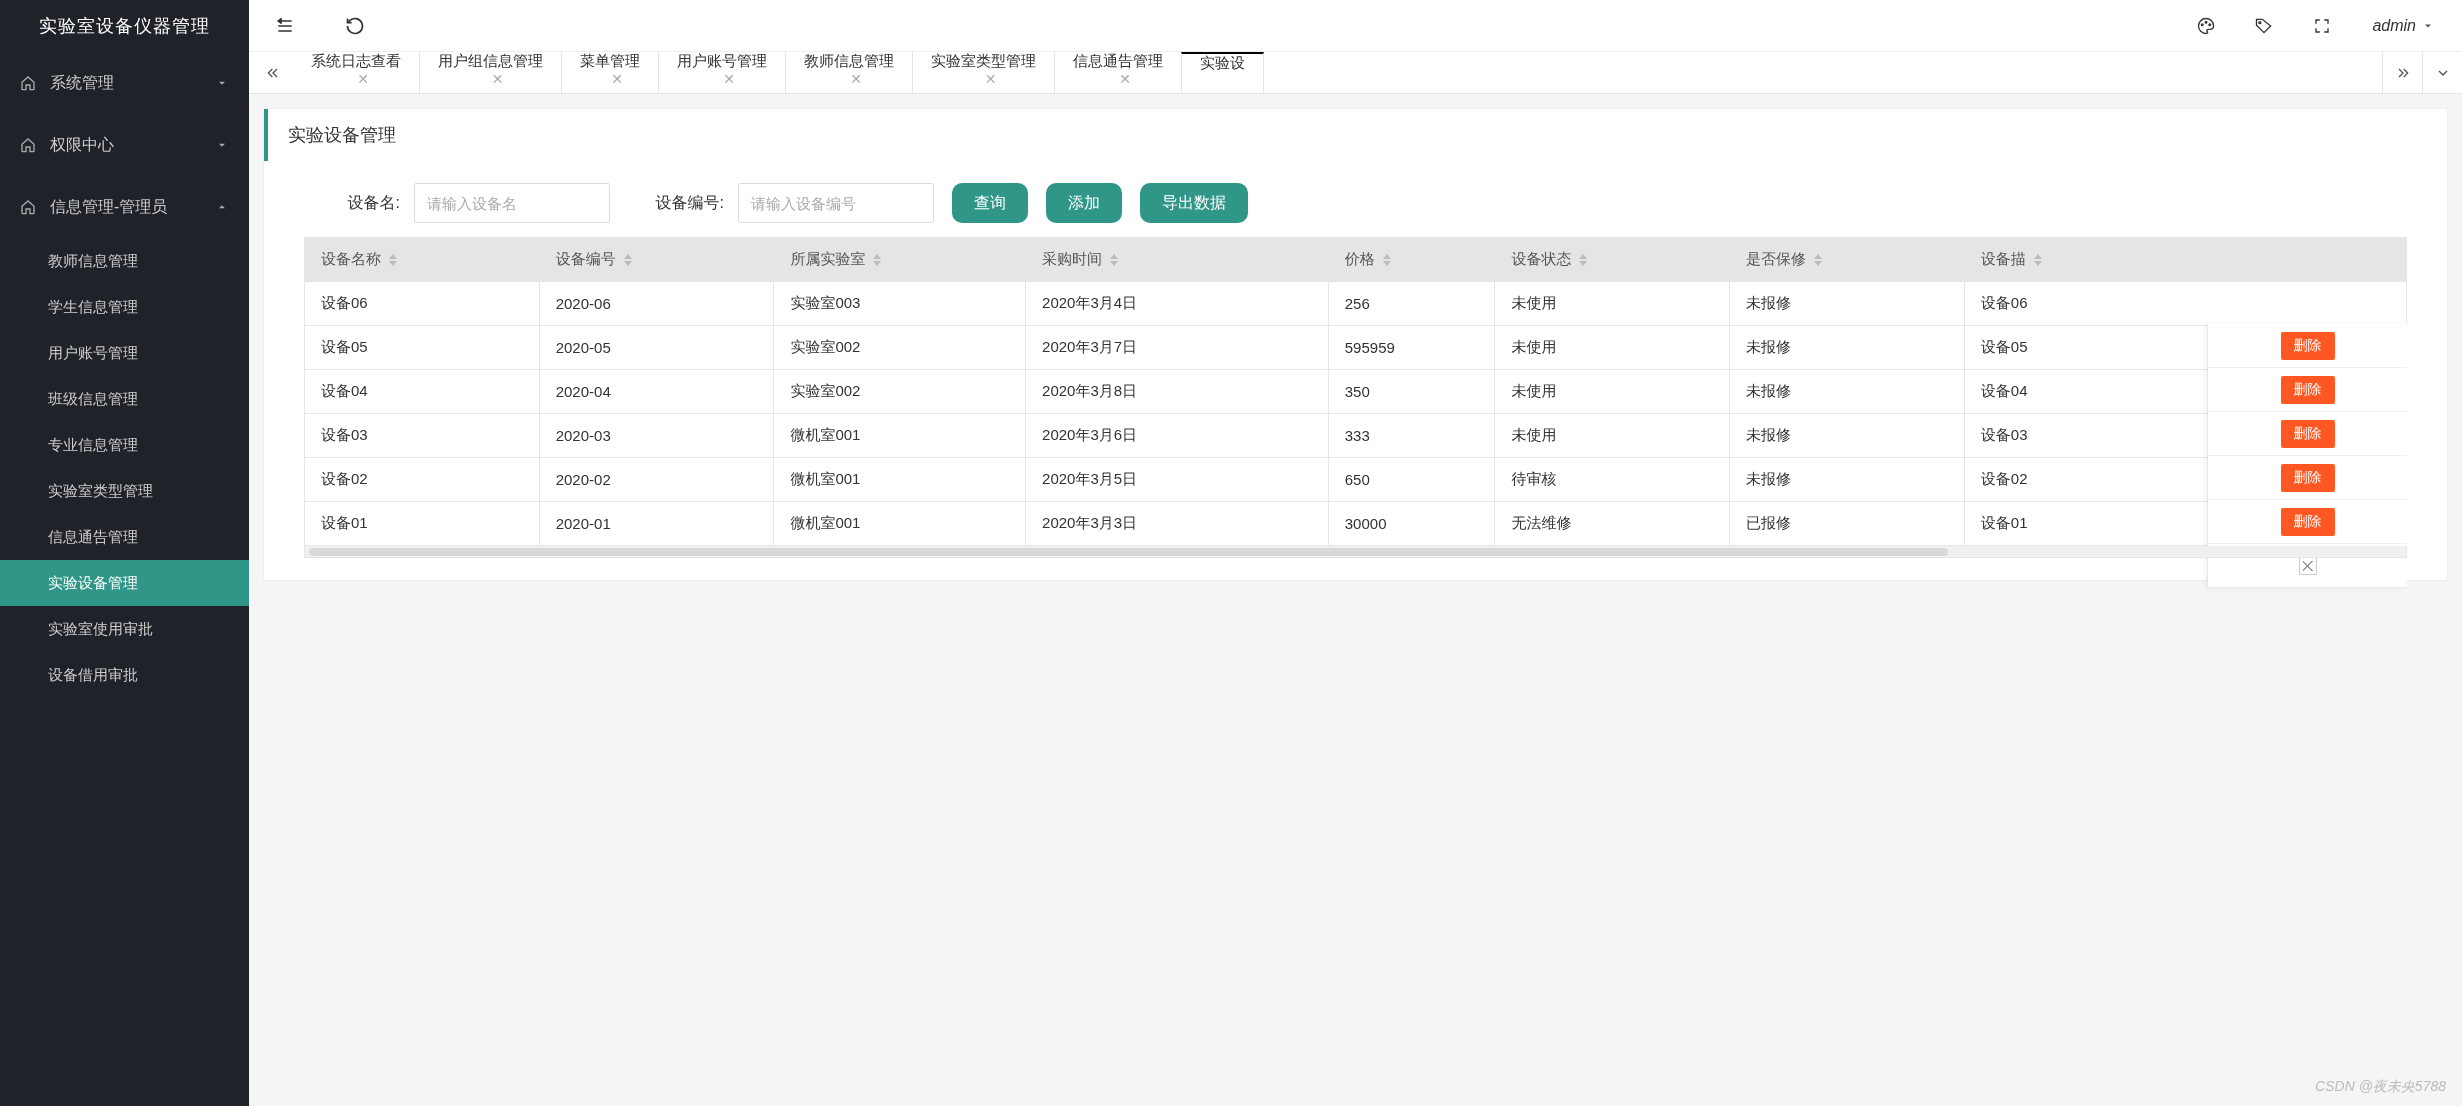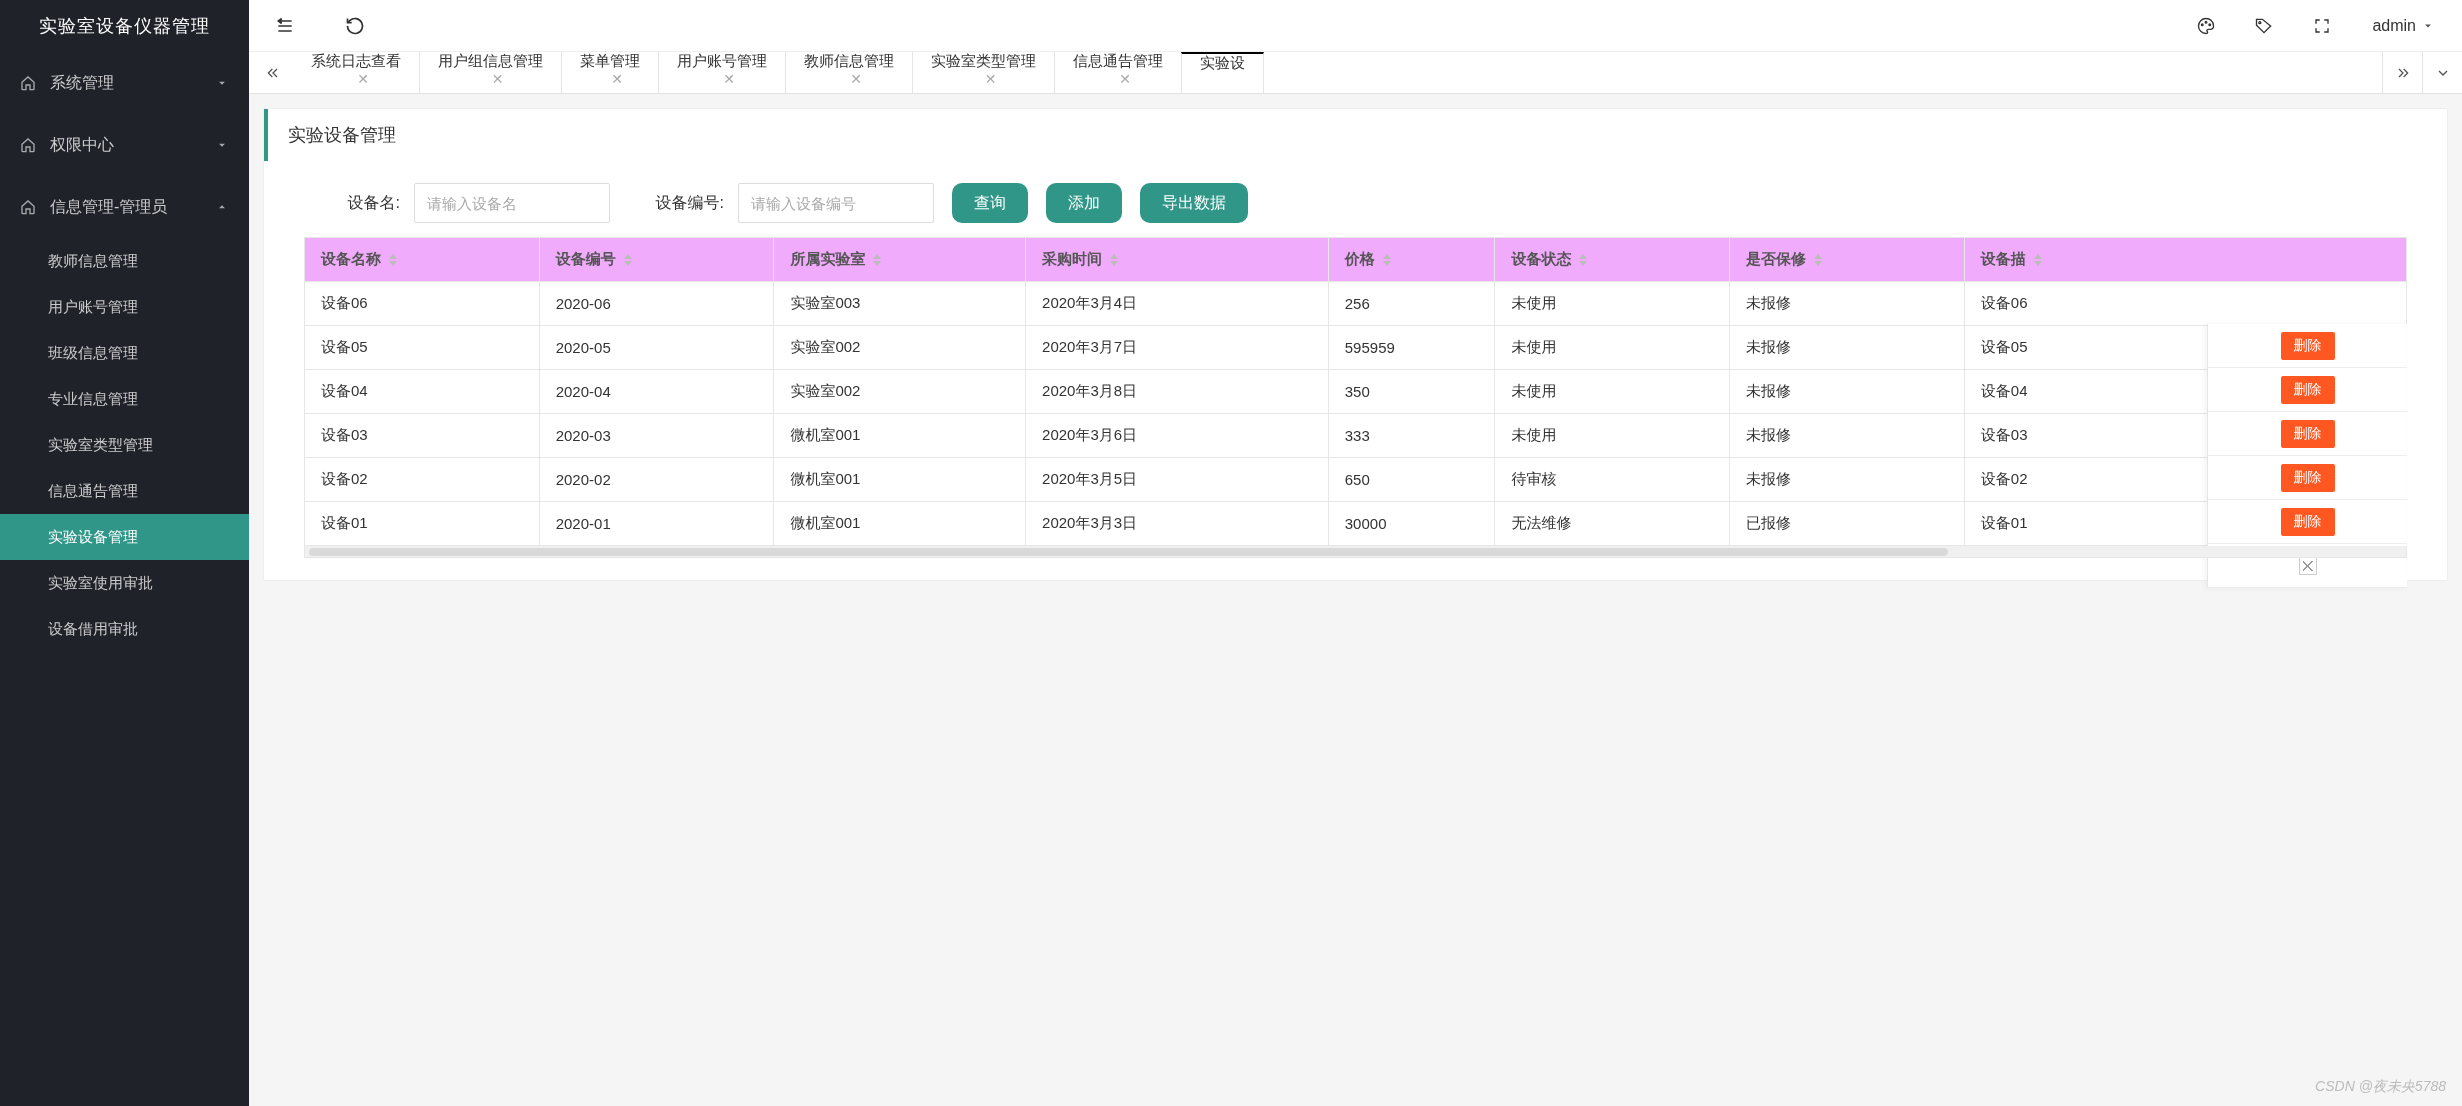--- a/index.html
+++ b/index.html
@@ -14,21 +14,21 @@
 .nav-item { height:62px; display:flex; align-items:center; padding:0 20px; cursor:pointer; color:#ccc; font-size:16px; position:relative; }
 .nav-item .home-ico { width:16px; height:16px; margin-right:14px; opacity:0.8; }
 .nav-item .arrow { margin-left:auto; width:14px; height:14px; opacity:0.8; }
 .nav-sub { height:46px; display:flex; align-items:center; padding-left:48px; cursor:pointer; color:#ccc; font-size:15px; }
 .nav-sub.active { background:#2f9688; color:#fff; }
 
 
 .main { flex:1; display:flex; flex-direction:column; background:#f5f5f5; min-width:0; }
 .topbar { height:52px; background:#fff; display:flex; align-items:center; padding:0 16px; border-bottom:1px solid #eee; }
 .tb-btn { width:40px; height:40px; display:flex; align-items:center; justify-content:center; cursor:pointer; color:#333; }
-.tb-right { margin-left:auto; display:flex; align-items:center; gap:18px; }
+.tb-right { margin-left:auto; display:flex; align-items:center; gap:18px;font-style:italic; }
 .tb-user { display:flex; align-items:center; padding:0 12px; cursor:pointer; font-size:16px; }
 .tb-user .caret { margin-left:6px; }
 
 
 .tabs { height:42px; background:#fff; display:flex; align-items:stretch; border-bottom:1px solid #e4e4e4; padding-left:4px; position:relative; }
 .tabs-nav { width:40px; display:flex; align-items:center; justify-content:center; cursor:pointer; color:#555; }
 .tabs-body { display:flex; align-items:stretch; overflow:hidden; flex:1; }
 .tab { display:flex; align-items:center; padding:0 18px; border-right:1px solid #e4e4e4; border-left:1px solid #e4e4e4; margin-left:-1px; cursor:pointer; white-space:nowrap; font-size:15px; color:#333; position:relative;flex-direction:column; }
 .tab.active { border-top:2px solid #000; }
 .tab .close { margin-left:14px; color:#aaa; font-size:14px; cursor:pointer; }
@@ -46,21 +46,21 @@
 .form-label { width:110px; text-align:right; padding-right:14px; font-size:16px; color:#333; }
 .form-input { width:196px; height:40px; border:1px solid #ddd; border-radius:2px; padding:0 12px; font-size:15px; }
 .form-input::placeholder { color:#aaa; }
 .btn { height:40px; padding:0 22px; border:none; border-radius:10px; color:#fff; font-size:16px; cursor:pointer; }
 .btn-teal { background:#2f9688; }
 
 
 .tbl-wrap { margin-top:14px; position:relative; }
 .tbl { width:100%; border-collapse:collapse; table-layout:fixed; }
 .tbl th, .tbl td { border:1px solid #e6e6e6; padding:12px 16px; text-align:left; font-size:15px; white-space:nowrap; overflow:hidden; text-overflow:ellipsis; }
-.tbl thead th { background:#f0abfc; font-weight:700; color:#555; }
+.tbl thead th { background:#e5e5e5; font-weight:400; color:#555; }
 .sort { display:inline-flex; flex-direction:column; margin-left:8px; vertical-align:middle; }
 .sort-up, .sort-down { width:0; height:0; border-left:4px solid transparent; border-right:4px solid transparent; }
 .sort-up { border-bottom:5px solid #bbb; margin-bottom:2px; }
 .sort-down { border-top:5px solid #bbb; }
 
 .fixed-col { position:absolute; right:0; top:0; background:#fff; border-left:1px solid #e6e6e6; box-shadow:-2px 0 6px rgba(0,0,0,0.05); }
 .del-btn { background:#ff5722; color:#fff; border:none; padding:5px 13px; border-radius:2px; font-size:14px; cursor:pointer; }
 .broken-img { width:18px; height:18px; display:inline-block; border:1px solid #ccc; position:relative; }
 .broken-img::before { content:""; position:absolute; inset:3px; background:linear-gradient(45deg, transparent 45%, #999 45%, #999 55%, transparent 55%), linear-gradient(-45deg, transparent 45%, #999 45%, #999 55%, transparent 55%); }
 
@@ -101,20 +101,21 @@
         <svg class="home-ico" viewBox="0 0 24 24" fill="none" stroke="#ccc" stroke-width="2">
             <path d="M3 11l9-8 9 8v10a1 1 0 0 1-1 1h-5v-7h-6v7H4a1 1 0 0 1-1-1z"></path>
           </svg>
         <span>信息管理-管理员</span>
         <svg class="arrow" viewBox="0 0 24 24" fill="#ccc">
             <path d="M7 14l5-5 5 5z"></path>
           </svg>
       </div>
       <div id="sub-holder">
           <div class="nav-sub">教师信息管理</div>
+          <div class="nav-sub">学生信息管理</div>
           <div class="nav-sub">用户账号管理</div>
           <div class="nav-sub">班级信息管理</div>
           <div class="nav-sub">专业信息管理</div>
           <div class="nav-sub">实验室类型管理</div>
           <div class="nav-sub">信息通告管理</div>
           <div class="nav-sub active">实验设备管理</div>
           <div class="nav-sub">实验室使用审批</div>
           <div class="nav-sub">设备借用审批</div>
         </div>
     </nav>

